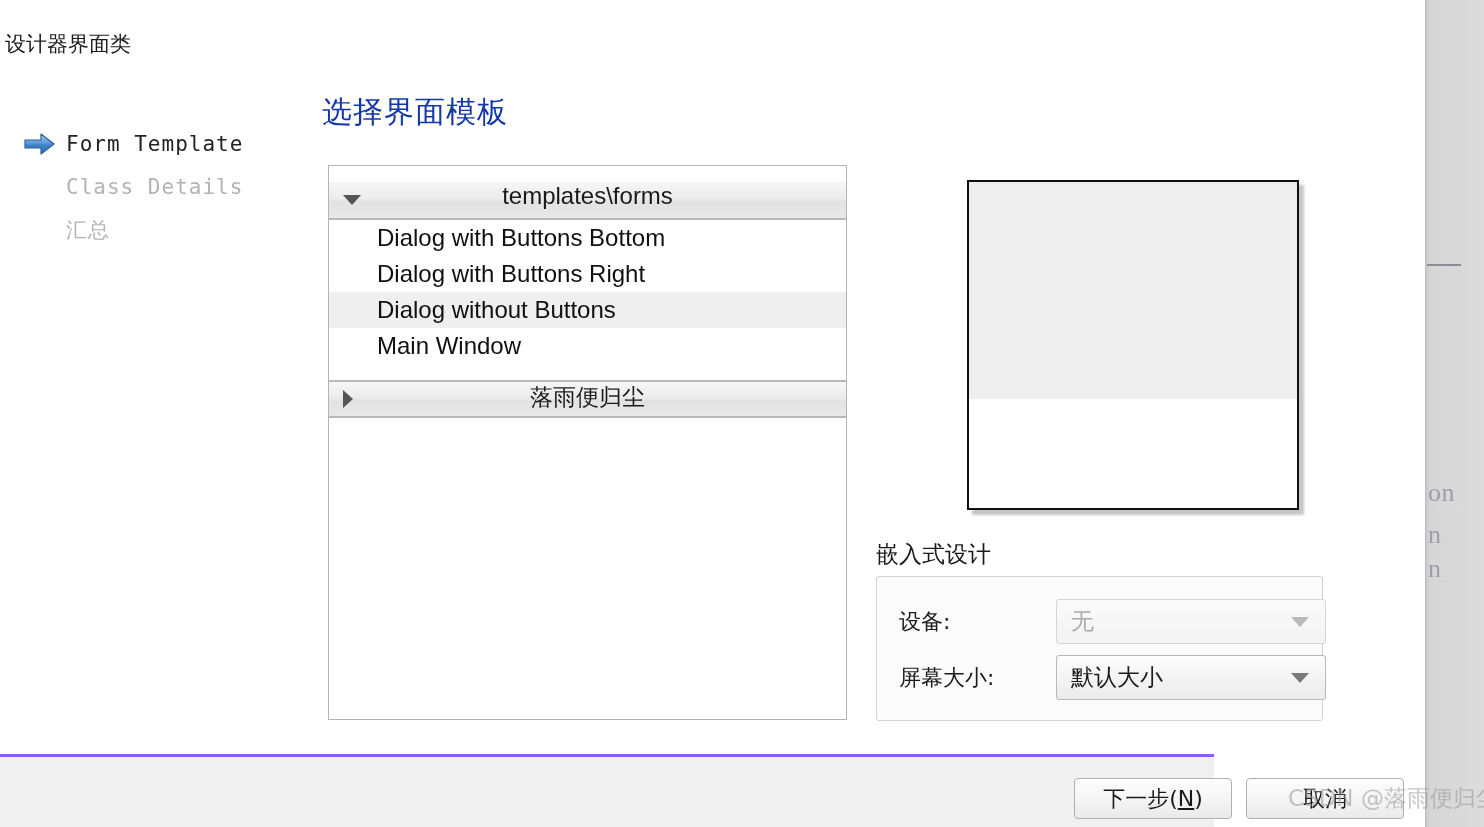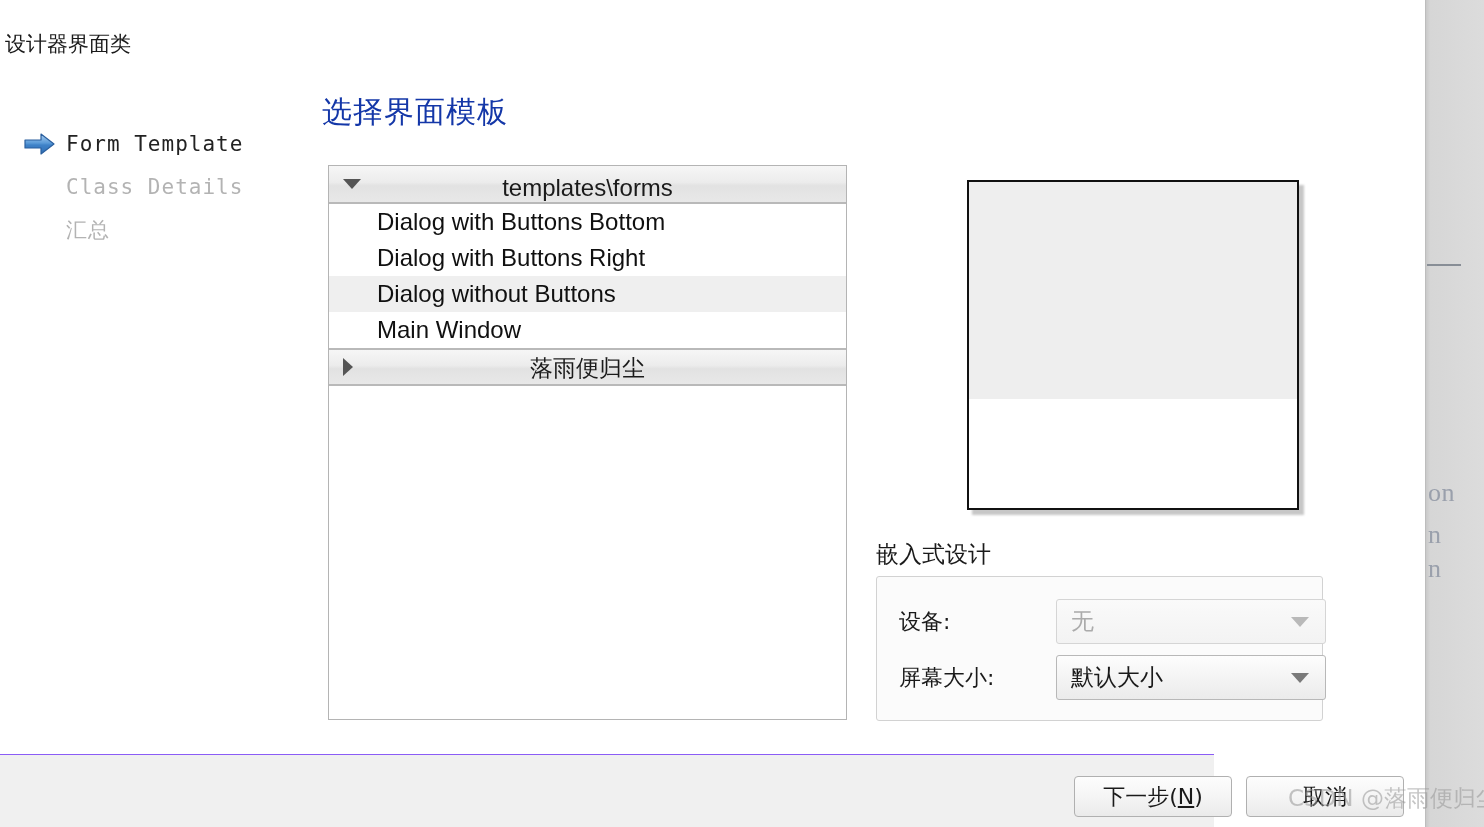--- a/index.html
+++ b/index.html
@@ -112,22 +112,23 @@
     background: #ffffff;
     border: 1px solid #b4b4b4;
     overflow: hidden;
   }
   .group-header {
     position: relative;
     height: 38px;
     background: linear-gradient(to bottom, #f6f6f6 0%, #ececec 45%, #e2e2e2 55%, #e8e8e8 100%);
     border-bottom: 2px solid #b9b9b9;
     display: flex;
-    align-items: flex-end;
+    align-items: flex-start;
     justify-content: center;
+    margin-top: 16px;
   }
   .group-header.bottom {
     border-top: 2px solid #b9b9b9;
     border-bottom: 2px solid #b9b9b9;
   }
   .group-header-text {
     font-size: 23px;
     color: #1a1a1a;
     font-family: "DejaVu Sans", "Liberation Sans", sans-serif;
   }
@@ -252,21 +253,21 @@
     border-top: 10px solid #7a7a7a;
   }
   .combo.disabled .combo-arrow { border-top-color: #b9b9b9; }
 
   
   .button-bar {
     position: absolute;
     left: 0; top: 754px;
     width: 1214px; height: 73px;
     background: #f0f0f0;
-    border-top: 1px solid #8b5cf6;
+    border-top: 3px solid #8b5cf6;
   }
   .btn {
     position: absolute;
     top: 21px;
     height: 41px;
     border: 1px solid #b0b0b0;
     border-radius: 4px;
     background: linear-gradient(to bottom, #fdfdfd 0%, #f5f5f5 50%, #eaeaea 100%);
     display: flex;
     align-items: center;

